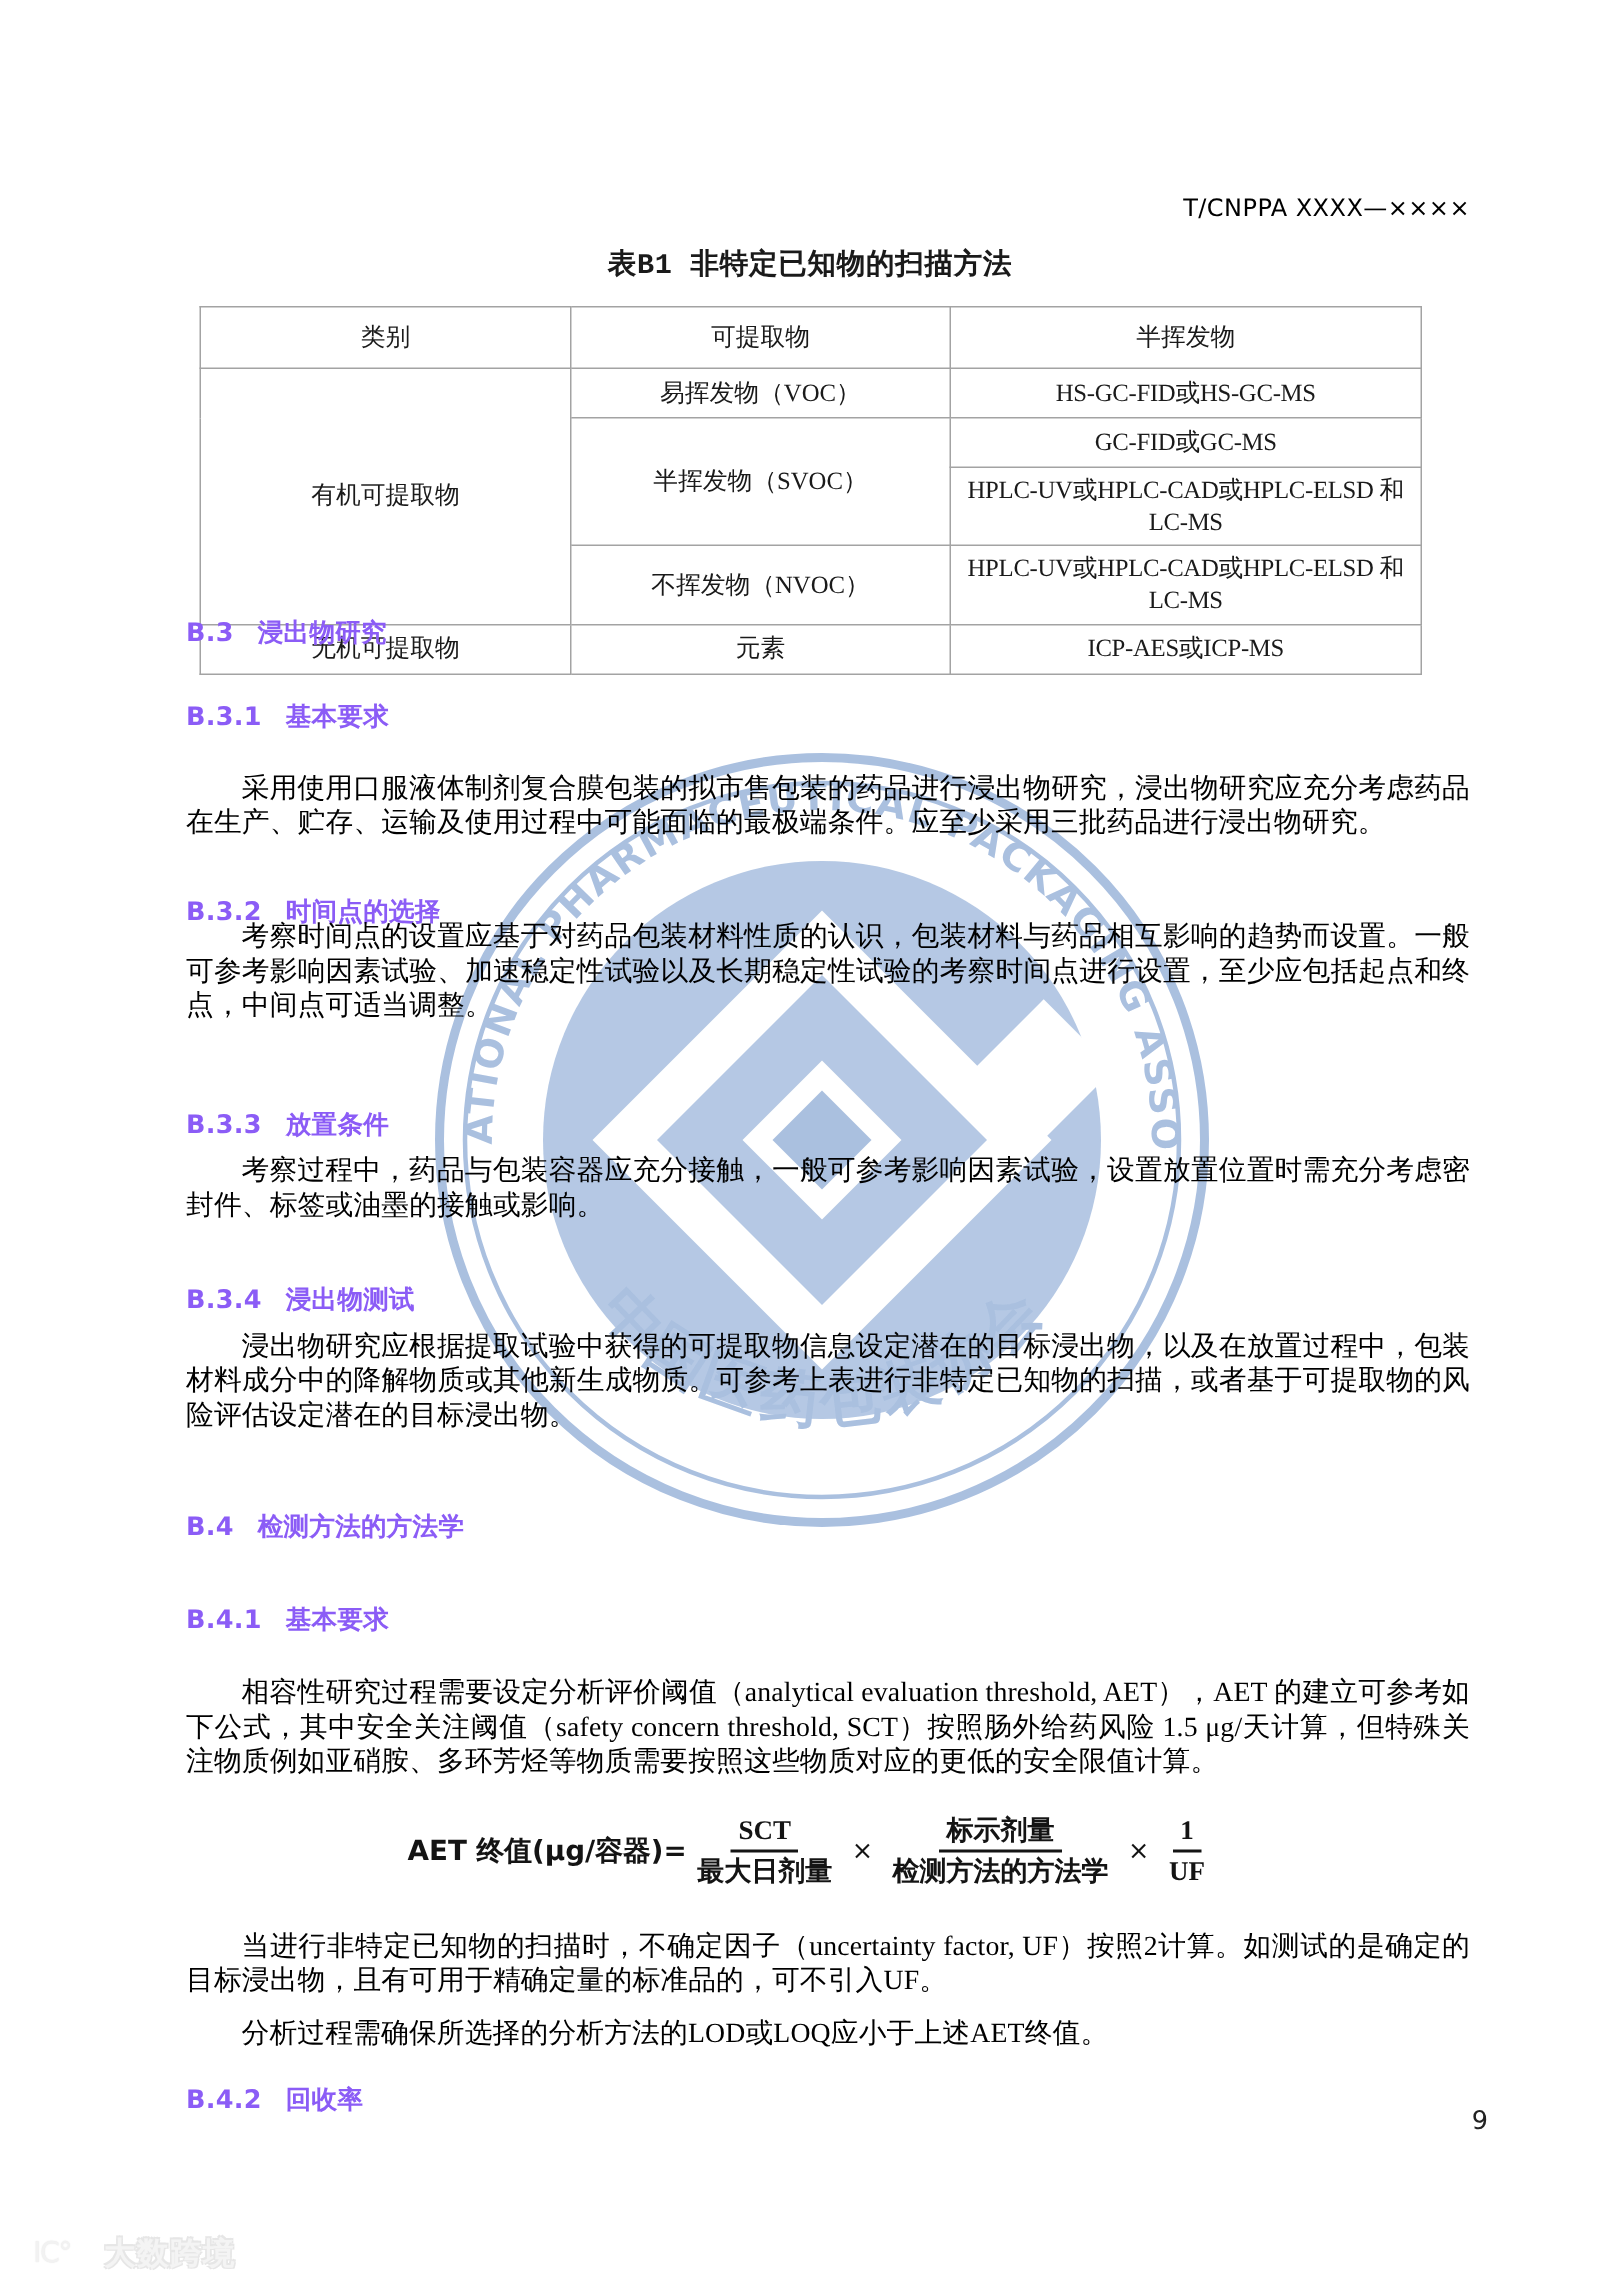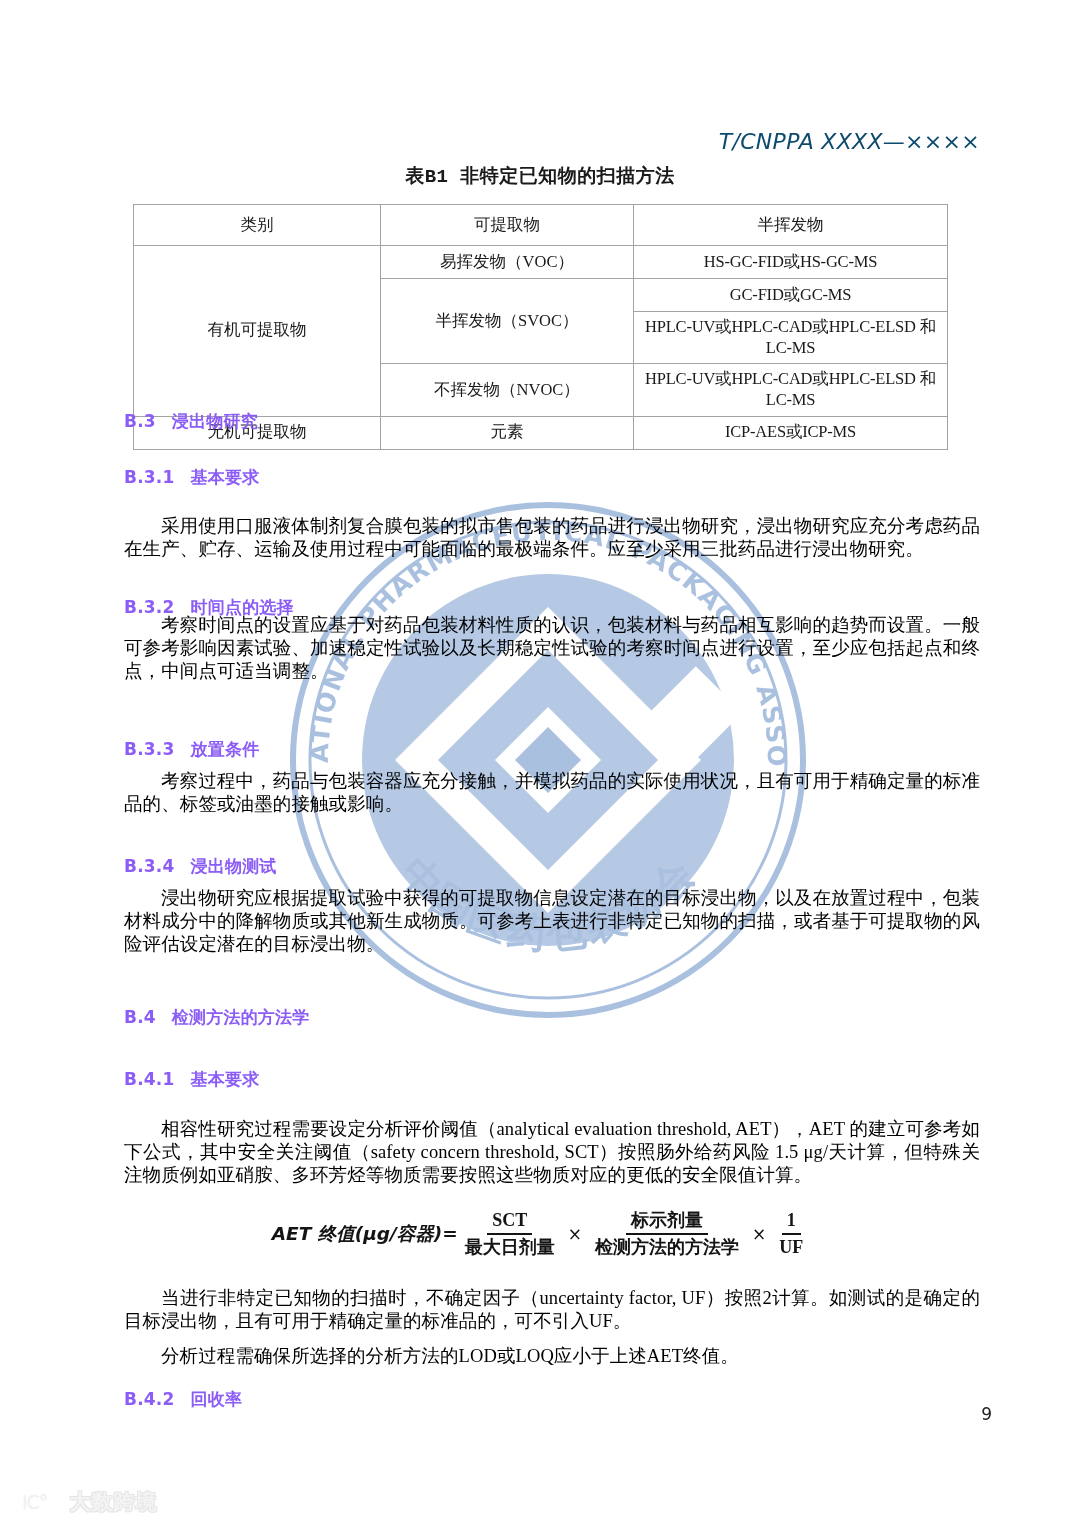--- a/index.html
+++ b/index.html
@@ -70,25 +70,24 @@
     position: relative;
     z-index: 3;
     padding: 0;
   }
 
   .running-head {
     position: absolute;
     right: 100px;
     top: 129px;
     font-family: "DejaVu Sans", sans-serif;
-    font-size: 22px;
+    font-size: 16px;
     letter-spacing: 0.3px;
-    color: #0c4a6e;
+    color: #000000;
     white-space: nowrap;
-    font-style: italic;
   }
 
   .table-caption {
     position: absolute;
     left: 0;
     right: 0;
     top: 163px;
     text-align: center;
     font-family: Liberation Mono, monospace;
     font-size: 19px;
@@ -168,21 +167,20 @@
     align-items: center;
     font-family: "DejaVu Sans", sans-serif;
     font-size: 18px;
     color: #141414;
   }
   .formula .lead {
     font-weight: bold;
     font-size: 18.5px;
     white-space: nowrap;
     margin-right: 2px;
-    font-style: italic;
   }
   .formula .op {
     margin: 0 8px;
     font-size: 17px;
   }
   .frac {
     display: inline-flex;
     flex-direction: column;
     align-items: center;
     vertical-align: middle;
@@ -299,21 +297,21 @@
     <div class="para" style="top:515px">采用使用口服液体制剂复合膜包装的拟市售包装的药品进行浸出物研究，浸出物研究应充分考虑药品在生产、贮存、运输及使用过程中可能面临的最极端条件。应至少采用三批药品进行浸出物研究。</div>
 
     <div class="sec-h" style="top:596px">
       <span class="num">B.3.2</span><span>时间点的选择</span>
     </div>
     <div class="para" style="top:614px">考察时间点的设置应基于对药品包装材料性质的认识，包装材料与药品相互影响的趋势而设置。一般可参考影响因素试验、加速稳定性试验以及长期稳定性试验的考察时间点进行设置，至少应包括起点和终点，中间点可适当调整。</div>
 
     <div class="sec-h" style="top:738px">
       <span class="num">B.3.3</span><span>放置条件</span>
     </div>
-    <div class="para" style="top:770px">考察过程中，药品与包装容器应充分接触，并模拟药品的实际使用状况，且有可用于精确定量的标准品的、标签或油墨的接触或影响。</div>
+    <div class="para" style="top:770px">考察过程中，药品与包装容器应充分接触，一般可参考影响因素试验，设置放置位置时需充分考虑密封件、标签或油墨的接触或影响。</div>
 
     <div class="sec-h" style="top:855px">
       <span class="num">B.3.4</span><span>浸出物测试</span>
     </div>
     <div class="para" style="top:887px">浸出物研究应根据提取试验中获得的可提取物信息设定潜在的目标浸出物，以及在放置过程中，包装材料成分中的降解物质或其他新生成物质。可参考上表进行非特定已知物的扫描，或者基于可提取物的风险评估设定潜在的目标浸出物。</div>
 
     <div class="sec-h" style="top:1006px">
       <span class="num">B.4</span><span>检测方法的方法学</span>
     </div>
 

